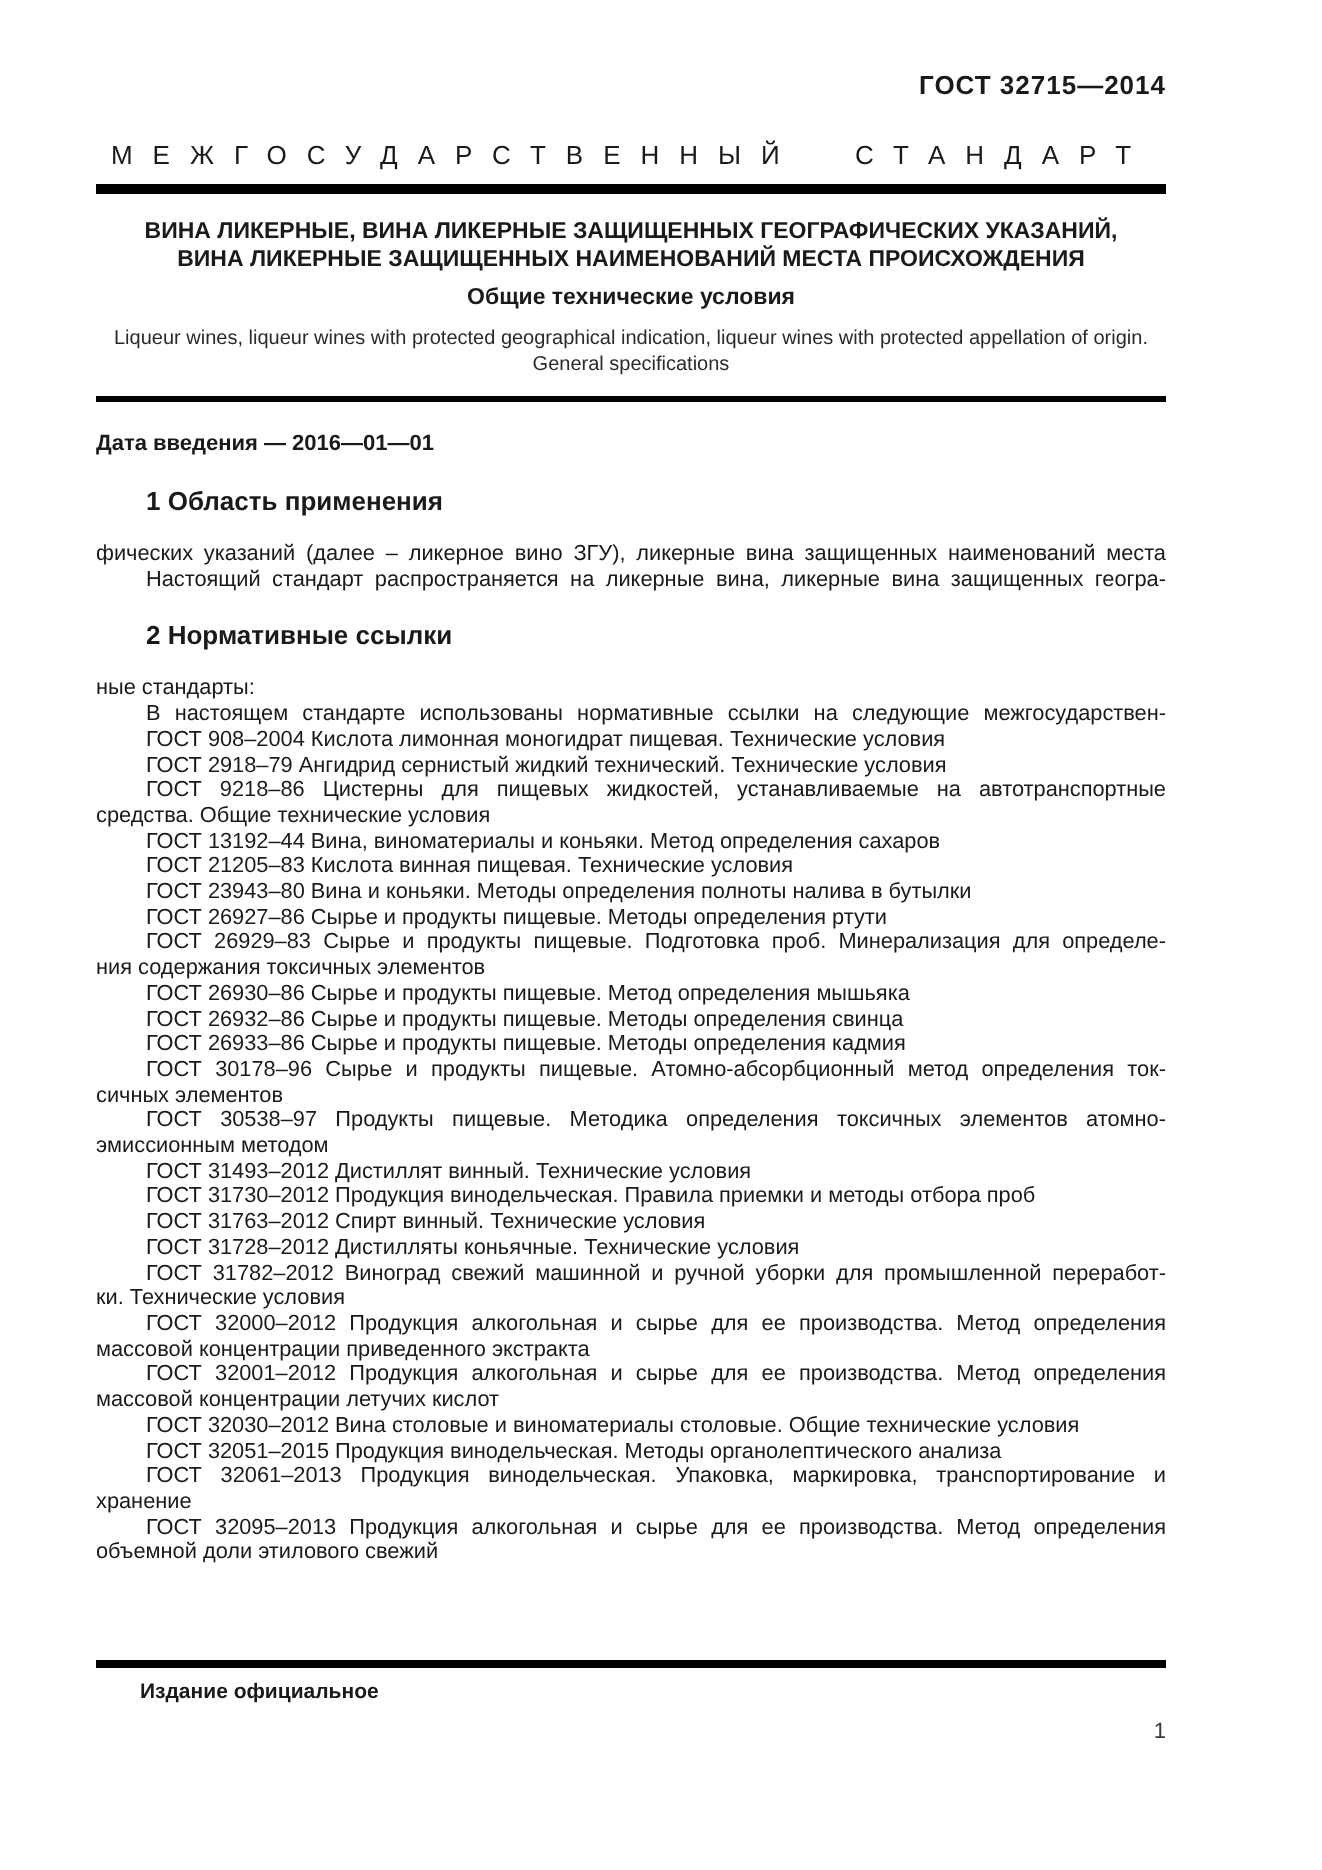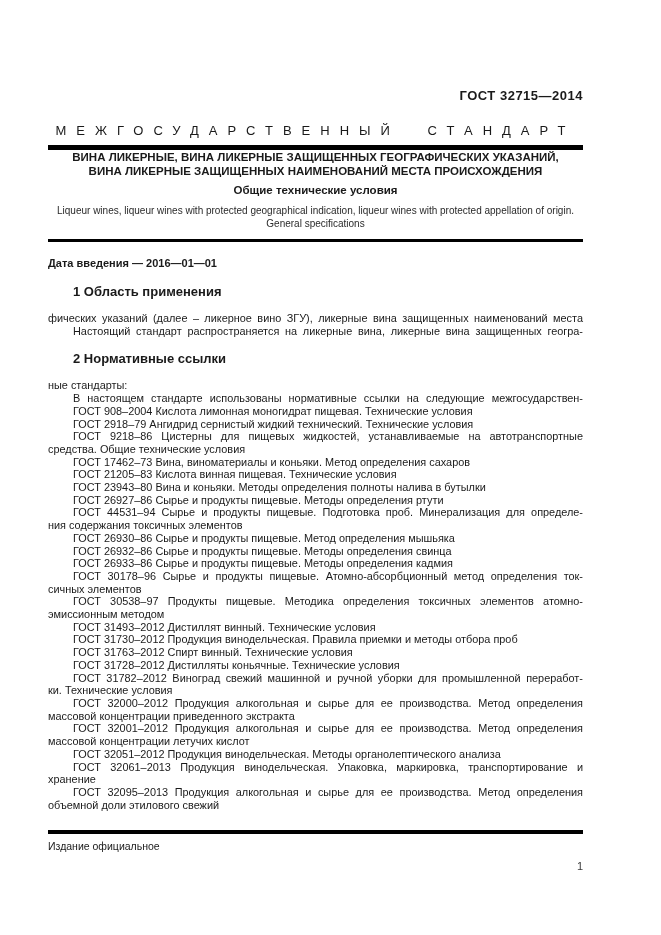--- a/index.html
+++ b/index.html
@@ -8,34 +8,35 @@
     background:#ffffff;
     font-family:"Liberation Sans", sans-serif;
     color:#1a1a1a;
     position:relative;
     overflow:hidden;
   }
   .page { position:absolute; inset:0; }
   .content { margin:0 78px 0 48px; }
 
   .doc-number {
-    padding-top:88px;
+    padding-top:35px;
     font-size:13px; font-weight:bold;
     text-align:right; line-height:16px;
     letter-spacing:0.5px;
   }
   .standard-type {
     margin-top:19px;
     font-size:13px; font-weight:normal;
     text-align:center; line-height:15px;
     letter-spacing:10px; word-spacing:14px;
     white-space:nowrap;
   }
   .rule-thick { height:5px; background:#000; margin-top:7px; }
   .title-ru {
+    margin-top:12px;
     font-size:11.5px; font-weight:bold;
     line-height:14px; text-align:center;
   }
   .title-ru div { white-space:nowrap; }
   .subtitle {
     margin-top:5px;
     font-size:11.5px; font-weight:bold;
     line-height:14px; text-align:center;
   }
   .title-en {
@@ -63,21 +64,21 @@
   }
   .pline.first { padding-left:25px; }
   .pline.just { text-align:justify; text-align-last:justify; }
 
   .footer {
     position:absolute; left:48px; right:78px; top:830px;
   }
   .footer-rule { height:4px; background:#000; }
   .official-note {
     margin-top:6px;
-    font-size:10.5px; font-weight:normal; line-height:12px;
+    font-size:10.5px; font-weight:bold; line-height:12px;margin-left:22px;
   }
   .page-number {
     margin-top:8px;
     font-size:11px; text-align:right; line-height:13px;
     color:#3a3a3a;
   }
 </style>
 </head>
 <body>
 
@@ -124,33 +125,33 @@
             <div class="pline first">ГОСТ 908–2004 Кислота лимонная моногидрат пищевая. Технические условия</div>
           </div>
           <div class="paragraph">
             <div class="pline first">ГОСТ 2918–79 Ангидрид сернистый жидкий технический. Технические условия</div>
           </div>
           <div class="paragraph">
             <div class="pline first just">ГОСТ 9218–86 Цистерны для пищевых жидкостей, устанавливаемые на автотранспортные</div>
             <div class="pline">средства. Общие технические условия</div>
           </div>
           <div class="paragraph">
-            <div class="pline first">ГОСТ 17462–73 Вина, виноматериалы и коньяки. Метод определения сахаров</div>
+            <div class="pline first">ГОСТ 13192–44 Вина, виноматериалы и коньяки. Метод определения сахаров</div>
           </div>
           <div class="paragraph">
             <div class="pline first">ГОСТ 21205–83 Кислота винная пищевая. Технические условия</div>
           </div>
           <div class="paragraph">
             <div class="pline first">ГОСТ 23943–80 Вина и коньяки. Методы определения полноты налива в бутылки</div>
           </div>
           <div class="paragraph">
             <div class="pline first">ГОСТ 26927–86 Сырье и продукты пищевые. Методы определения ртути</div>
           </div>
           <div class="paragraph">
-            <div class="pline first just">ГОСТ 44531–94 Сырье и продукты пищевые. Подготовка проб. Минерализация для определе-</div>
+            <div class="pline first just">ГОСТ 26929–83 Сырье и продукты пищевые. Подготовка проб. Минерализация для определе-</div>
             <div class="pline">ния содержания токсичных элементов</div>
           </div>
           <div class="paragraph">
             <div class="pline first">ГОСТ 26930–86 Сырье и продукты пищевые. Метод определения мышьяка</div>
           </div>
           <div class="paragraph">
             <div class="pline first">ГОСТ 26932–86 Сырье и продукты пищевые. Методы определения свинца</div>
           </div>
           <div class="paragraph">
             <div class="pline first">ГОСТ 26933–86 Сырье и продукты пищевые. Методы определения кадмия</div>
@@ -181,21 +182,24 @@
           </div>
           <div class="paragraph">
             <div class="pline first just">ГОСТ 32000–2012 Продукция алкогольная и сырье для ее производства. Метод определения</div>
             <div class="pline">массовой концентрации приведенного экстракта</div>
           </div>
           <div class="paragraph">
             <div class="pline first just">ГОСТ 32001–2012 Продукция алкогольная и сырье для ее производства. Метод определения</div>
             <div class="pline">массовой концентрации летучих кислот</div>
           </div>
           <div class="paragraph">
-            <div class="pline first">ГОСТ 32051–2012 Продукция винодельческая. Методы органолептического анализа</div>
+            <div class="pline first">ГОСТ 32030–2012 Вина столовые и виноматериалы столовые. Общие технические условия</div>
+          </div>
+          <div class="paragraph">
+            <div class="pline first">ГОСТ 32051–2015 Продукция винодельческая. Методы органолептического анализа</div>
           </div>
           <div class="paragraph">
             <div class="pline first just">ГОСТ 32061–2013 Продукция винодельческая. Упаковка, маркировка, транспортирование и</div>
             <div class="pline">хранение</div>
           </div>
           <div class="paragraph">
             <div class="pline first just">ГОСТ 32095–2013 Продукция алкогольная и сырье для ее производства. Метод определения</div>
             <div class="pline">объемной доли этилового свежий</div>
           </div>
         </div>

